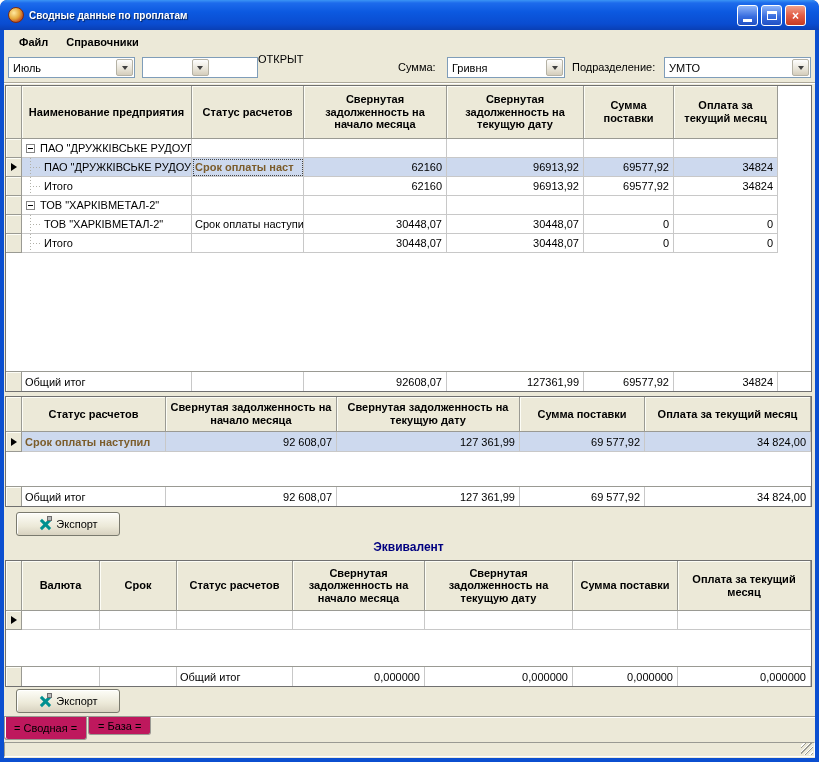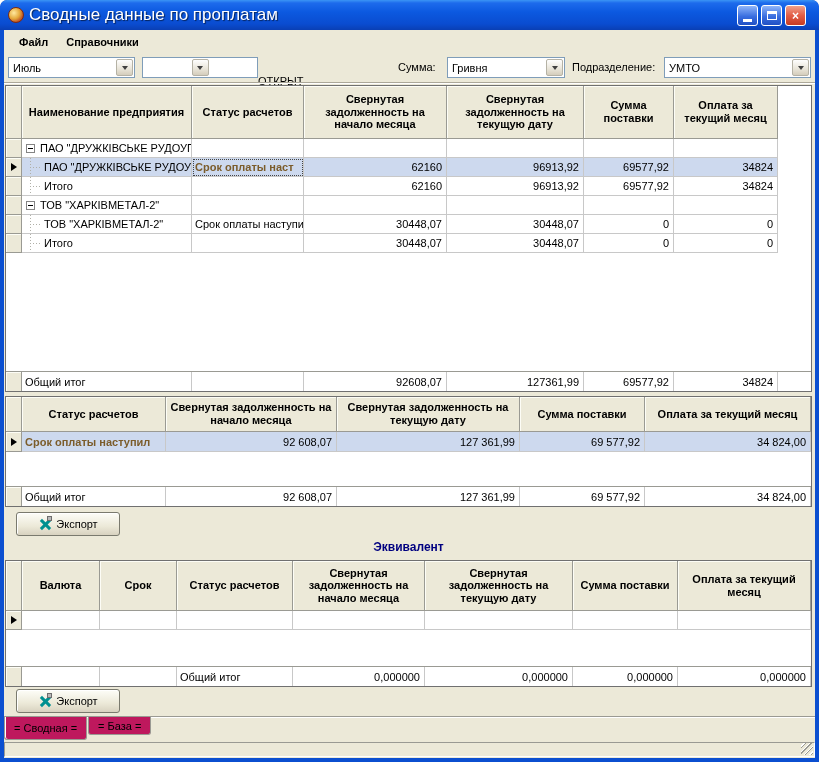--- a/index.html
+++ b/index.html
@@ -9,21 +9,21 @@
     background:#0b4fd0;border-radius:7px 7px 0 0;overflow:hidden;
     font-family:"Liberation Sans",sans-serif;font-size:11px;color:#000;
   }
   
   .titlebar{position:absolute;left:0;top:0;right:0;height:30px;
     background:linear-gradient(180deg,#3b95f5 0%,#1d6bec 10%,#0c59e0 40%,#0a4cd0 80%,#0a3fb4 100%);
     display:flex;align-items:center;padding:0 6px;border-radius:7px 7px 0 0;}
   .app-icon{width:16px;height:16px;border-radius:50%;
     background:radial-gradient(circle at 35% 35%,#ffe9a0,#e5a93c 45%,#b03020 85%);
     border:1px solid #7d2a12;margin:0 5px 0 2px;flex:0 0 auto;}
-  .title-text{color:#fff;font-weight:normal;font-size:17px;text-shadow:1px 1px 1px rgba(0,0,0,.6);white-space:nowrap;}
+  .title-text{color:#fff;font-weight:bold;font-size:10px;text-shadow:1px 1px 1px rgba(0,0,0,.6);white-space:nowrap;}
   .wbtn{position:absolute;top:5px;width:21px;height:21px;border-radius:3px;border:1px solid #fff;
     display:flex;align-items:center;justify-content:center;color:#fff;}
   .wbtn.minb{left:737px;background:linear-gradient(180deg,#8fb5f9,#3a6ee0 55%,#2050c4);}
   .wbtn.maxb{left:761px;background:linear-gradient(180deg,#8fb5f9,#3a6ee0 55%,#2050c4);}
   .wbtn.closeb{left:785px;background:linear-gradient(180deg,#f0a089,#e25d46 50%,#c63b22);font-weight:bold;font-size:12px;}
   .glyph-min{width:9px;height:3px;background:#fff;margin-top:10px;}
   .glyph-max{width:10px;height:9px;border:1px solid #fff;border-top:3px solid #fff;}
   
   .client{position:absolute;left:4px;right:4px;top:30px;bottom:4px;background:#ECE9D8;}
   .menubar{position:absolute;left:4px;right:4px;top:31px;height:21px;display:flex;align-items:center;padding-left:6px;}
@@ -127,21 +127,21 @@
     <span class="dd">
         <span class="dd-arrow"></span>
       </span>
   </div>
   <div class="combo" style="left:142px;width:116px;flex-direction:column;">
     <span class="ctxt">2012</span>
     <span class="dd">
         <span class="dd-arrow"></span>
       </span>
   </div>
-  <span class="lbl" style="left:258px;top:71px;">ОТКРЫТ</span>
+  <span class="lbl" style="left:258px;top:49px;">ОТКРЫТ</span>
   <span class="lbl" style="left:398px;top:57px;">Сумма:</span>
   <div class="combo" style="left:447px;width:118px;">
     <span class="ctxt">Гривня</span>
     <span class="dd">
         <span class="dd-arrow"></span>
       </span>
   </div>
   <span class="lbl" style="left:572px;top:57px;">Подразделение:</span>
   <div class="combo" style="left:664px;width:147px;">
     <span class="ctxt">УМТО</span>

